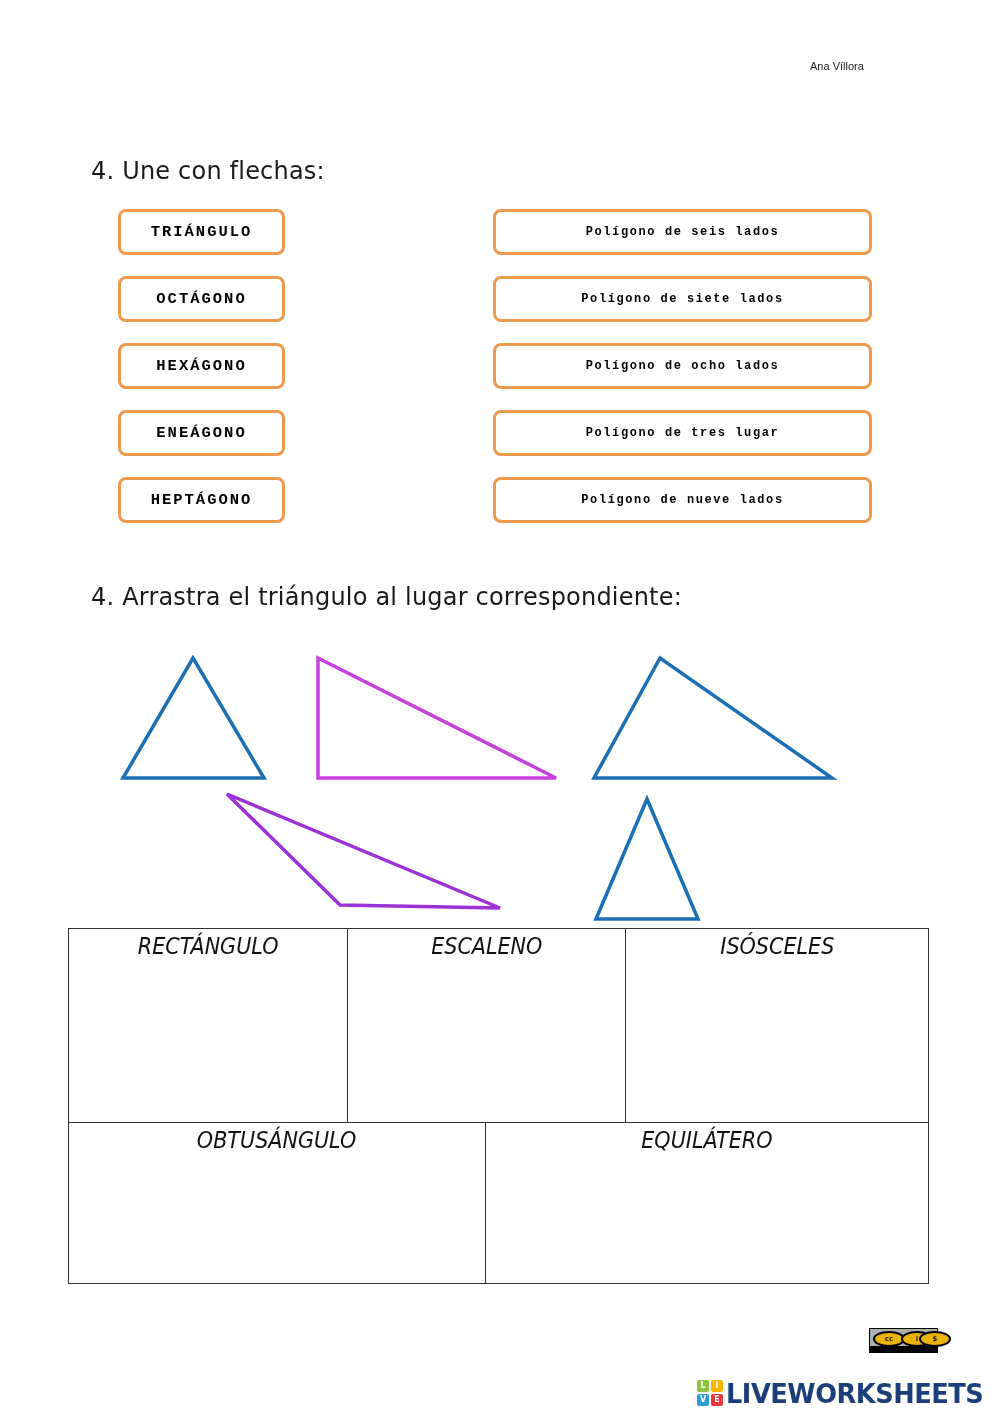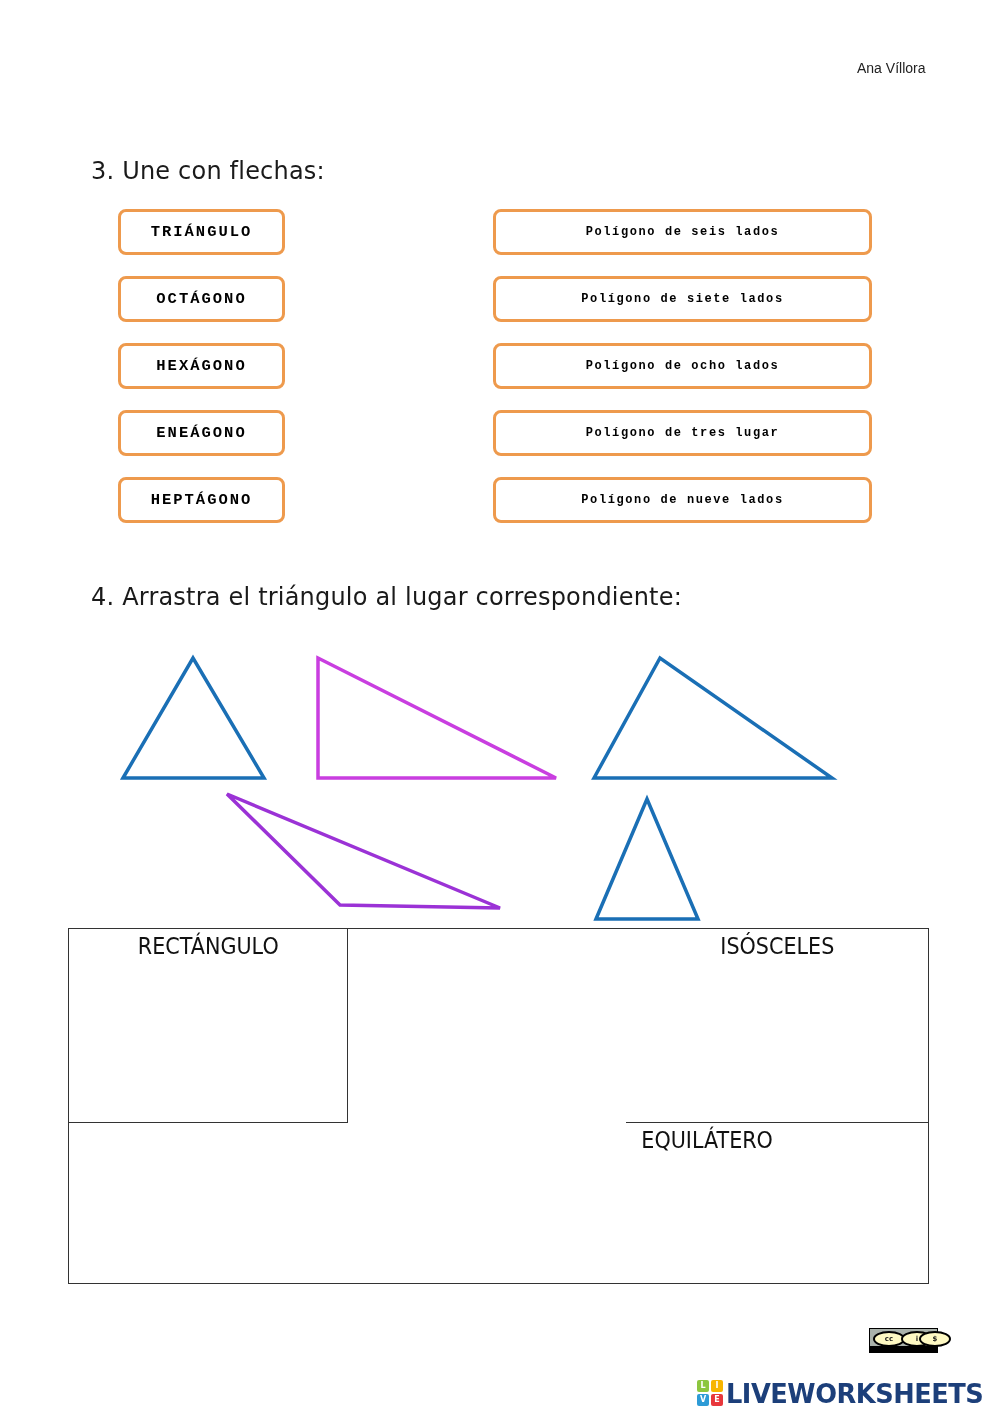--- a/index.html
+++ b/index.html
@@ -1,64 +1,64 @@
 <!DOCTYPE html>
 <html><head>
 <meta charset="utf-8">
 <style>
   html, body { margin: 0; padding: 0; background: #ffffff; }
   body { width: 1000px; height: 1413px; position: relative; overflow: hidden;
          font-family: "DejaVu Sans", sans-serif; color: #1a1a1a; }
-  .author { position: absolute; left: 857px; top: 60px; font-size: 14px;
+  .author { position: absolute; left: 810px; top: 60px; font-size: 11px;
             font-family: "Liberation Sans", sans-serif; color: #222; }
   .heading { position: absolute; left: 91px; font-size: 24px;
              font-family: "DejaVu Sans", sans-serif; color: #1a1a1a; letter-spacing: 0.2px; }
   .h3 { top: 157px; }
   .h4 { top: 583px; }
   .box { position: absolute; border: 3px solid #ee9a4d; border-radius: 8px;
          background: #fff; display: flex; align-items: center; justify-content: center;
          box-sizing: border-box; font-family: Liberation Mono, monospace;
          font-size: 16px; letter-spacing: 2px; color: #000000; cursor: grab; }
   .box.left { left: 118px; width: 167px; height: 46px; font-weight: bold; font-size: 15.5px; }
   .box.right { left: 493px; width: 379px; height: 46px; font-weight: bold; font-size: 12px; letter-spacing: 1.6px; }
   .tri { position: absolute; left: 0; top: 0; overflow: visible; }
   .tri polygon { fill: transparent; stroke-width: 3.5; stroke-linejoin: miter; cursor: grab; }
   .grid { position: absolute; left: 68px; top: 928px; width: 861px; height: 356px;
-          box-sizing: border-box; border: 1px solid #333; }
+          box-sizing: border-box; border: 1px solid #333; font-style: italic; }
   .cell { position: absolute; box-sizing: border-box; text-align: center;
           font-family: "DejaVu Sans", sans-serif; font-size: 23px; color: #111;
           padding-top: 4px; }
   .cell span { display: inline-block; transform: scaleX(0.9); }
   .r1 { top: 0; height: 194px; border-bottom: 1px solid #333; }
   .r2 { top: 194px; height: 160px; }
   .c1 { left: 0; width: 279px; border-right: 1px solid #333; }
   .c2 { left: 279px; width: 278px; border-right: 1px solid #333; }
   .c3 { left: 557px; width: 302px; }
   .d1 { left: 0; width: 417px; border-right: 1px solid #333; }
   .d2 { left: 417px; width: 442px; }
   .cc { position: absolute; left: 869px; top: 1328px; width: 69px; height: 25px;
         background: #aab2ab; border: 1px solid #000; box-sizing: border-box; }
   .cc .blk { position: absolute; left: 0; right: 0; bottom: 0; height: 6px; background: #000; }
   .cc .c { position: absolute; top: 2px; width: 32px; height: 16px; border-radius: 50%;
-           background: #fef9c3; border: 2px solid #000; box-sizing: border-box;
+           background: #eab308; border: 2px solid #000; box-sizing: border-box;
            font-size: 7px; font-weight: bold; line-height: 12px; text-align: center;
            font-family: "DejaVu Sans", sans-serif; }
   .logo { position: absolute; left: 697px; top: 1379px; height: 28px; display: flex; align-items: center; }
   .logo-tiles { display: grid; grid-template-columns: 12px 12px; grid-template-rows: 12px 12px; gap: 2px; margin-right: 3px; }
   .logo-tiles div { border-radius: 2px; font-size: 8px; font-weight: bold; color: #fff;
                     text-align: center; line-height: 12px; font-family: "DejaVu Sans", sans-serif; }
   .logo-text { font-family: "DejaVu Sans", sans-serif; font-weight: bold; font-size: 27px;
                color: #1c3f7a; letter-spacing: -0.5px; transform: scaleX(0.95); transform-origin: left center; }
 </style>
 </head>
 <body>
 
 <div class="author">Ana Víllora</div>
 
-<div class="heading h3">3. Une con flechas:</div>
+<div class="heading h3">4. Une con flechas:</div>
 
 <div class="box left" style="top:209px">TRIÁNGULO</div>
 <div class="box left" style="top:276px">OCTÁGONO</div>
 <div class="box left" style="top:343px">HEXÁGONO</div>
 <div class="box left" style="top:410px">ENEÁGONO</div>
 <div class="box left" style="top:477px">HEPTÁGONO</div>
 
 <div class="box right" style="top:209px">Polígono de seis lados</div>
 <div class="box right" style="top:276px">Polígono de siete lados</div>
 <div class="box right" style="top:343px">Polígono de ocho lados</div>
@@ -70,21 +70,23 @@
 <svg class="tri" width="1000" height="1413">
   <polygon stroke="#1a6fb5" points="123,778 193,658 264,778"></polygon>
   <polygon stroke="#c93ee0" points="318,658 318,778 556,778"></polygon>
   <polygon stroke="#1a6fb5" points="594,778 660,658 832,778"></polygon>
   <polygon stroke="#9b32d6" points="227,794 340,905 500,908"></polygon>
   <polygon stroke="#1a6fb5" points="596,919 647,799 698,919"></polygon>
 </svg>
 
 <div class="grid">
   <div class="cell r1 c1"><span>RECTÁNGULO</span></div>
+  <div class="cell r1 c2"><span>ESCALENO</span></div>
   <div class="cell r1 c3"><span>ISÓSCELES</span></div>
+  <div class="cell r2 d1"><span>OBTUSÁNGULO</span></div>
   <div class="cell r2 d2"><span>EQUILÁTERO</span></div>
 </div>
 
 <div class="cc">
   <div class="c" style="left:3px">cc</div>
   <div class="c" style="left:31px">i</div>
   <div class="c" style="left:49px">$</div>
   <div class="blk"></div>
 </div>
 

